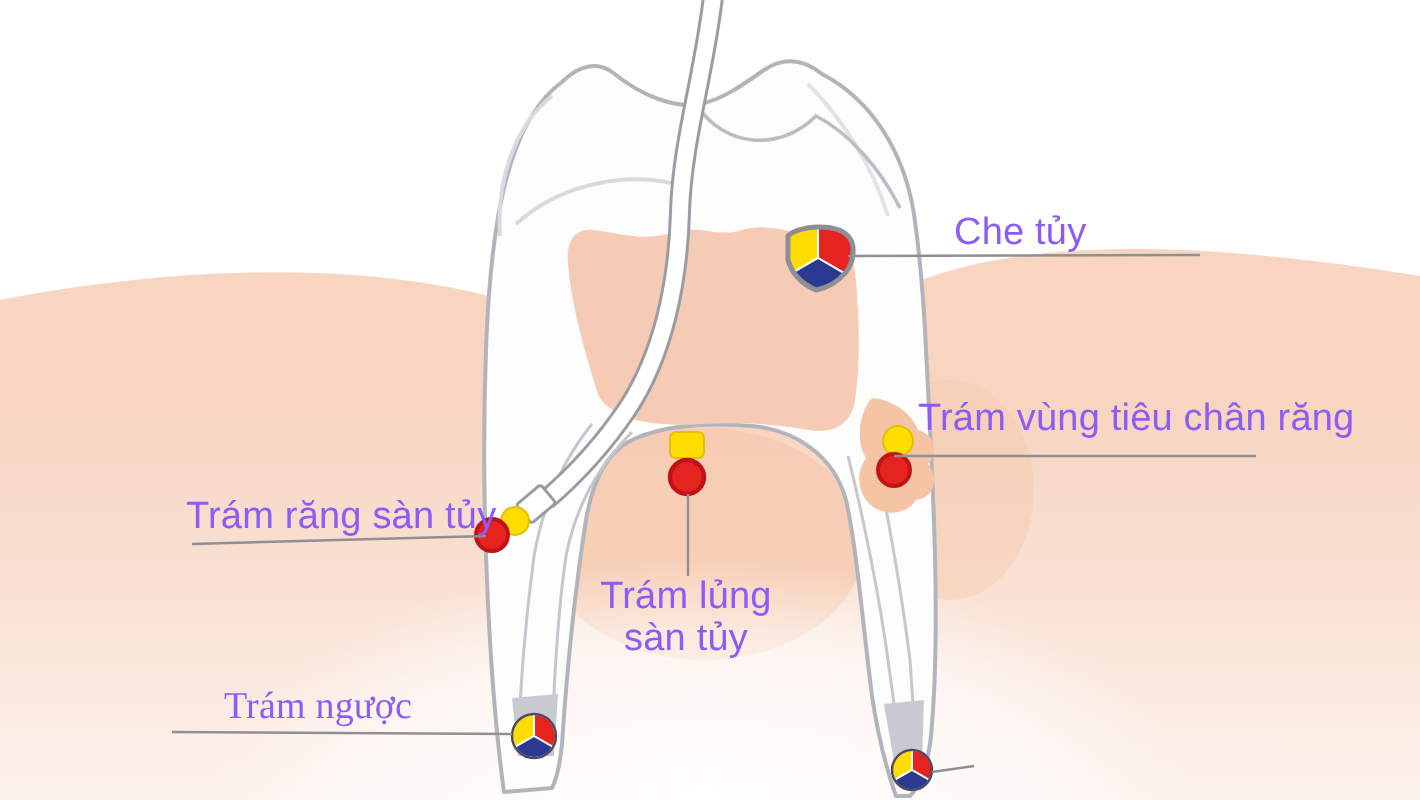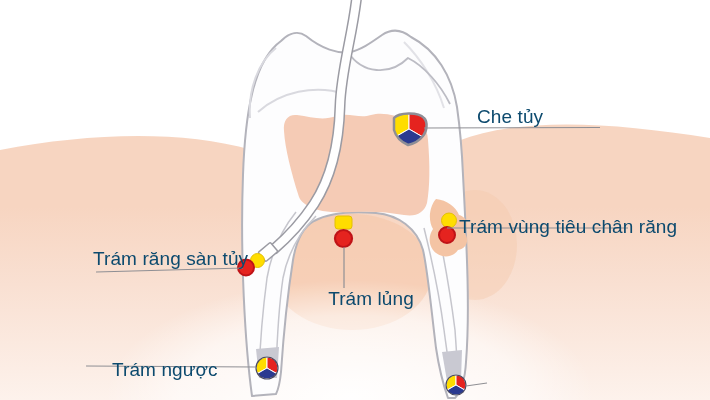--- a/index.html
+++ b/index.html
@@ -2,29 +2,29 @@
 <html><head>
 <meta charset="utf-8">
 <style>
   html,body{margin:0;padding:0;background:#ffffff;}
   .stage{
     position:relative;width:710px;height:400px;overflow:hidden;background:#ffffff;
     font-family:"Liberation Sans","DejaVu Sans",sans-serif;
   }
   .stage svg{position:absolute;left:0;top:0;}
   .label{
-    position:absolute;color:#0c4a6e;font-size:19px;line-height:1.1;
+    position:absolute;color:#8b5cf6;font-size:19px;line-height:1.1;
     white-space:nowrap;letter-spacing:0.1px;
   }
-  .label-center{white-space:normal;text-align:center;width:110px;margin-left:28px;}
+  .label-center{white-space:normal;text-align:center;width:110px;}
   .lbl-che-tuy{left:477px;top:107px;}
-  .lbl-vung-tieu{left:459px;top:217px;}
+  .lbl-vung-tieu{left:459px;top:200px;}
   .lbl-lung-san-left{left:93px;top:249px;}
   .lbl-lung-san-center{left:288px;top:289px;}
-  .lbl-nguoc{left:112px;top:360px;}
+  .lbl-nguoc{left:112px;top:344px;font-family:Liberation Serif, serif;}
   .lbl-chop-tuy{left:487px;top:363px;}
 </style>
 </head>
 <body>
 
 <div class="stage">
 
   <svg width="710" height="400" viewBox="0 0 710 400">
     <defs>
       <linearGradient id="gumGrad" x1="0" y1="0.3" x2="0" y2="1">
@@ -150,17 +150,18 @@
   </svg>
 
   <div class="label lbl-che-tuy">Che tủy</div>
 
   <div class="label lbl-vung-tieu">Trám vùng tiêu chân răng</div>
 
   <div class="label lbl-lung-san-left">Trám răng sàn tủy</div>
 
   <div class="label label-center lbl-lung-san-center">
     <div>Trám lủng</div>
+    <div>sàn tủy</div>
   </div>
 
   <div class="label lbl-nguoc">Trám ngược</div>
 
 </div>
 
 </body></html>

